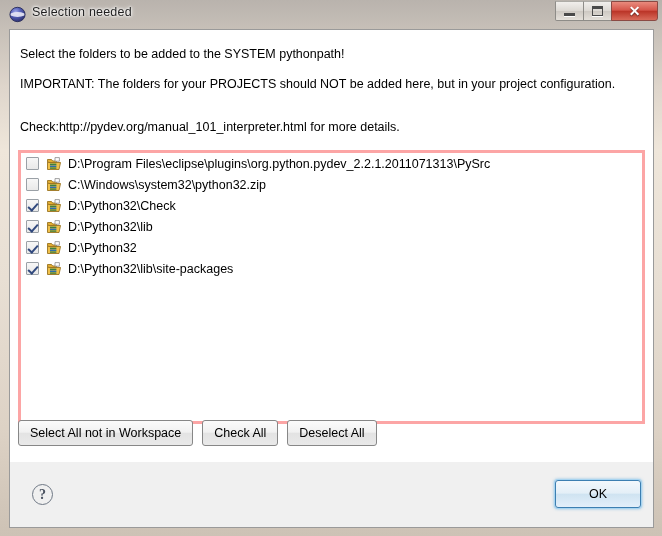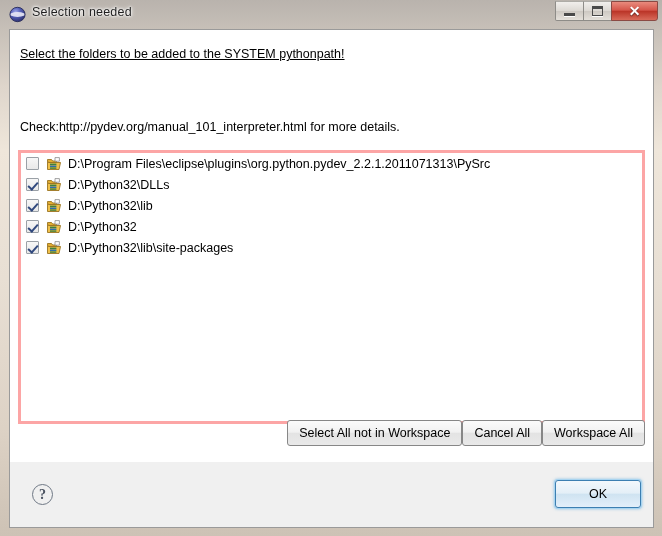--- a/index.html
+++ b/index.html
@@ -132,21 +132,21 @@
     background: #ffffff;
   }
 
   .msg {
     position: absolute;
     left: 10px;
     font-size: 12.5px;
     color: #000000;
     white-space: nowrap;
   }
-  .msg.l1 { top: 17px; text-decoration: underline; }
+  .msg.l1 { top: 17px; }
   .msg.l2 { top: 47px; }
   .msg.l3 { top: 90px; }
 
   
   .listbox {
     position: absolute;
     left: 8px;
     top: 120px;
     width: 627px;
     height: 274px;
@@ -203,21 +203,22 @@
   }
 
   
   .sel-btns {
     position: absolute;
     left: 8px;
     top: 390px;
     width: 627px;
     height: 26px;
     display: flex;
-    justify-content: flex-end;
+    justify-content: flex-start;
+    gap: 9px;
   }
   .btn {
     height: 26px;
     box-sizing: border-box;
     border: 1px solid #878787;
     border-radius: 3px;
     background: linear-gradient(180deg, #fbfbfb 0%, #f1f1f1 47%, #e3e3e3 50%, #e9e9e9 100%);
     font-family: "Liberation Sans", sans-serif;
     font-size: 12.5px;
     color: #000000;
@@ -310,46 +311,59 @@
         <span class="glyph-close">✕</span>
       </div>
     </div>
   </div>
 
   <div class="client">
 
     <div class="body-area">
 
       <div class="msg l1">Select the folders to be added to the SYSTEM pythonpath!</div>
+      <div class="msg l2">IMPORTANT: The folders for your PROJECTS should NOT be added here, but in your project configuration.</div>
       <div class="msg l3">Check:http://pydev.org/manual_101_interpreter.html for more details.</div>
 
       <div class="listbox" id="folder-list">
           <div class="row">
             <span class="cb"></span>
             <span class="fico"><svg width="16" height="16" viewBox="0 0 16 16">
                 <path d="M1.5 5.5 L1.5 13.5 L13 13.5 L14.5 6.5 L3 6.5 Z" fill="#f0c14b" stroke="#9a7420" stroke-width="0.9" stroke-linejoin="round"></path>
                 <path d="M1.5 5.5 L1.5 3.5 L5.5 3.5 L6.7 5 L10.5 5 L10.5 6.5 L3 6.5 Z" fill="#e3ae33" stroke="#9a7420" stroke-width="0.9" stroke-linejoin="round"></path>
                 <rect x="4" y="7.6" width="6.4" height="1.5" fill="#3f7f3f"></rect>
                 <rect x="4" y="9.5" width="6.4" height="1.5" fill="#2f6fa8"></rect>
                 <rect x="4" y="11.4" width="6.4" height="1.4" fill="#3f7f3f"></rect>
                 <path d="M9 1.6 L13.4 1.6 L13.4 5.2 L9 5.2 Z" fill="#fdfdfd" stroke="#8a8a8a" stroke-width="0.8"></path>
               </svg></span>
             <span class="row-label">D:\Program Files\eclipse\plugins\org.python.pydev_2.2.1.2011071313\PySrc</span>
           </div>
           <div class="row">
+            <span class="cb"></span>
+            <span class="fico"><svg width="16" height="16" viewBox="0 0 16 16">
+                <path d="M1.5 5.5 L1.5 13.5 L13 13.5 L14.5 6.5 L3 6.5 Z" fill="#f0c14b" stroke="#9a7420" stroke-width="0.9" stroke-linejoin="round"></path>
+                <path d="M1.5 5.5 L1.5 3.5 L5.5 3.5 L6.7 5 L10.5 5 L10.5 6.5 L3 6.5 Z" fill="#e3ae33" stroke="#9a7420" stroke-width="0.9" stroke-linejoin="round"></path>
+                <rect x="4" y="7.6" width="6.4" height="1.5" fill="#3f7f3f"></rect>
+                <rect x="4" y="9.5" width="6.4" height="1.5" fill="#2f6fa8"></rect>
+                <rect x="4" y="11.4" width="6.4" height="1.4" fill="#3f7f3f"></rect>
+                <path d="M9 1.6 L13.4 1.6 L13.4 5.2 L9 5.2 Z" fill="#fdfdfd" stroke="#8a8a8a" stroke-width="0.8"></path>
+              </svg></span>
+            <span class="row-label">C:\Windows\system32\python32.zip</span>
+          </div>
+          <div class="row">
             <span class="cb checked"></span>
             <span class="fico"><svg width="16" height="16" viewBox="0 0 16 16">
                 <path d="M1.5 5.5 L1.5 13.5 L13 13.5 L14.5 6.5 L3 6.5 Z" fill="#f0c14b" stroke="#9a7420" stroke-width="0.9" stroke-linejoin="round"></path>
                 <path d="M1.5 5.5 L1.5 3.5 L5.5 3.5 L6.7 5 L10.5 5 L10.5 6.5 L3 6.5 Z" fill="#e3ae33" stroke="#9a7420" stroke-width="0.9" stroke-linejoin="round"></path>
                 <rect x="4" y="7.6" width="6.4" height="1.5" fill="#3f7f3f"></rect>
                 <rect x="4" y="9.5" width="6.4" height="1.5" fill="#2f6fa8"></rect>
                 <rect x="4" y="11.4" width="6.4" height="1.4" fill="#3f7f3f"></rect>
                 <path d="M9 1.6 L13.4 1.6 L13.4 5.2 L9 5.2 Z" fill="#fdfdfd" stroke="#8a8a8a" stroke-width="0.8"></path>
               </svg></span>
-            <span class="row-label">D:\Python32\DLLs</span>
+            <span class="row-label">D:\Python32\Check</span>
           </div>
           <div class="row">
             <span class="cb checked"></span>
             <span class="fico"><svg width="16" height="16" viewBox="0 0 16 16">
                 <path d="M1.5 5.5 L1.5 13.5 L13 13.5 L14.5 6.5 L3 6.5 Z" fill="#f0c14b" stroke="#9a7420" stroke-width="0.9" stroke-linejoin="round"></path>
                 <path d="M1.5 5.5 L1.5 3.5 L5.5 3.5 L6.7 5 L10.5 5 L10.5 6.5 L3 6.5 Z" fill="#e3ae33" stroke="#9a7420" stroke-width="0.9" stroke-linejoin="round"></path>
                 <rect x="4" y="7.6" width="6.4" height="1.5" fill="#3f7f3f"></rect>
                 <rect x="4" y="9.5" width="6.4" height="1.5" fill="#2f6fa8"></rect>
                 <rect x="4" y="11.4" width="6.4" height="1.4" fill="#3f7f3f"></rect>
                 <path d="M9 1.6 L13.4 1.6 L13.4 5.2 L9 5.2 Z" fill="#fdfdfd" stroke="#8a8a8a" stroke-width="0.8"></path>
@@ -377,22 +391,22 @@
                 <rect x="4" y="9.5" width="6.4" height="1.5" fill="#2f6fa8"></rect>
                 <rect x="4" y="11.4" width="6.4" height="1.4" fill="#3f7f3f"></rect>
                 <path d="M9 1.6 L13.4 1.6 L13.4 5.2 L9 5.2 Z" fill="#fdfdfd" stroke="#8a8a8a" stroke-width="0.8"></path>
               </svg></span>
             <span class="row-label">D:\Python32\lib\site-packages</span>
           </div>
         </div>
 
       <div class="sel-btns">
         <div class="btn">Select All not in Workspace</div>
-        <div class="btn">Cancel All</div>
-        <div class="btn">Workspace All</div>
+        <div class="btn">Check All</div>
+        <div class="btn">Deselect All</div>
       </div>
     </div>
 
     <div class="footer">
       <div class="help-btn">?</div>
       <div class="footer-btns">
         <div class="btn btn-ok">OK</div>
       </div>
     </div>
 

